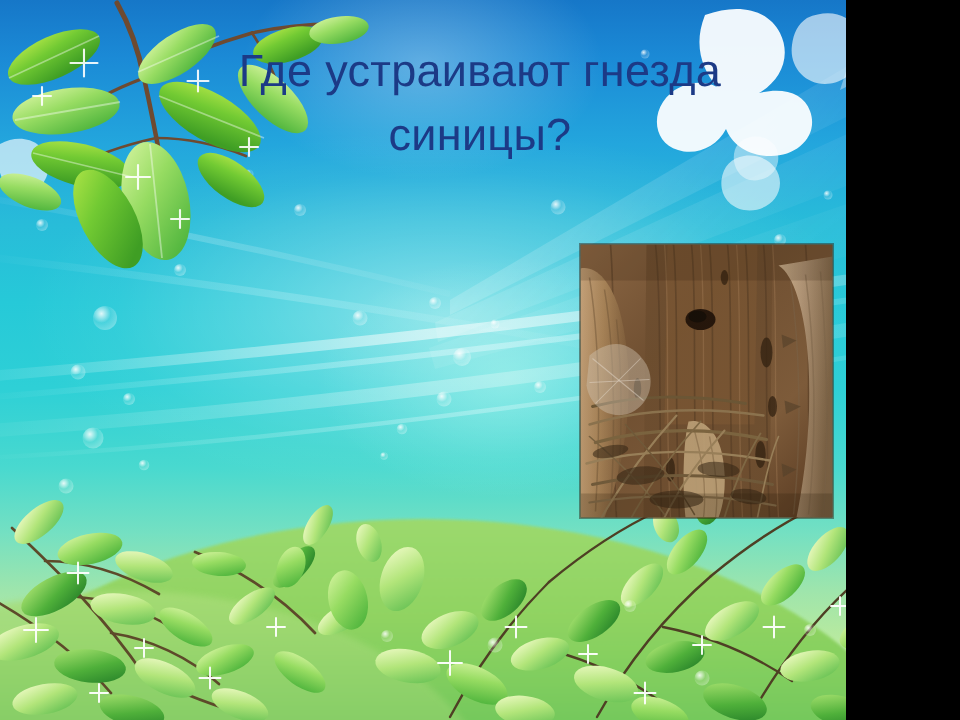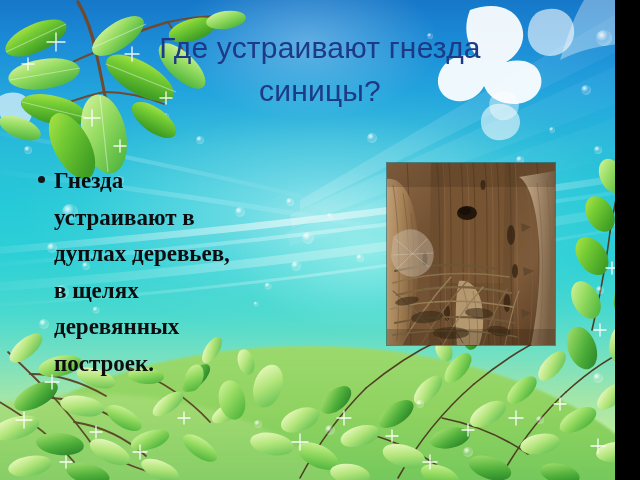--- a/index.html
+++ b/index.html
@@ -2,21 +2,21 @@
 <html><head>
 <meta charset="utf-8">
 <style>
   html, body {
     margin: 0;
     padding: 0;
     background: #000;
   }
   .slide {
     position: relative;
-    width: 615px;
+    width: 564px;
     height: 480px;
     overflow: hidden;
     font-family: "Liberation Sans", sans-serif;
   }
 
   
   .bg-sky {
     position: absolute;
     inset: 0;
     background: linear-gradient(to bottom,
@@ -445,24 +445,20 @@
         <circle cx="600" cy="290" r="4" fill="url(#bub)"></circle>
         <circle cx="618" cy="226" r="4" fill="url(#bub)"></circle>
         <circle cx="258" cy="424" r="4" fill="url(#bub)"></circle>
       </g>
     </g>
   </svg>
 
   <div class="title">Где устраивают гнезда
 синицы?</div>
 
-  <div class="body-block">
-    <span class="bullet"></span>
-    <div class="body-text">Гнезда устраивают в дуплах деревьев, в щелях деревянных построек.</div>
-  </div>
 
   <div class="photo">
     <svg width="168" height="182" viewBox="0 0 168 182">
       <defs>
         <linearGradient id="barkBg" x1="0" y1="0" x2="1" y2="1">
           <stop offset="0" stop-color="#8d6845"></stop>
           <stop offset="0.35" stop-color="#6f4f31"></stop>
           <stop offset="0.7" stop-color="#7d5b3a"></stop>
           <stop offset="1" stop-color="#55371f"></stop>
         </linearGradient>

